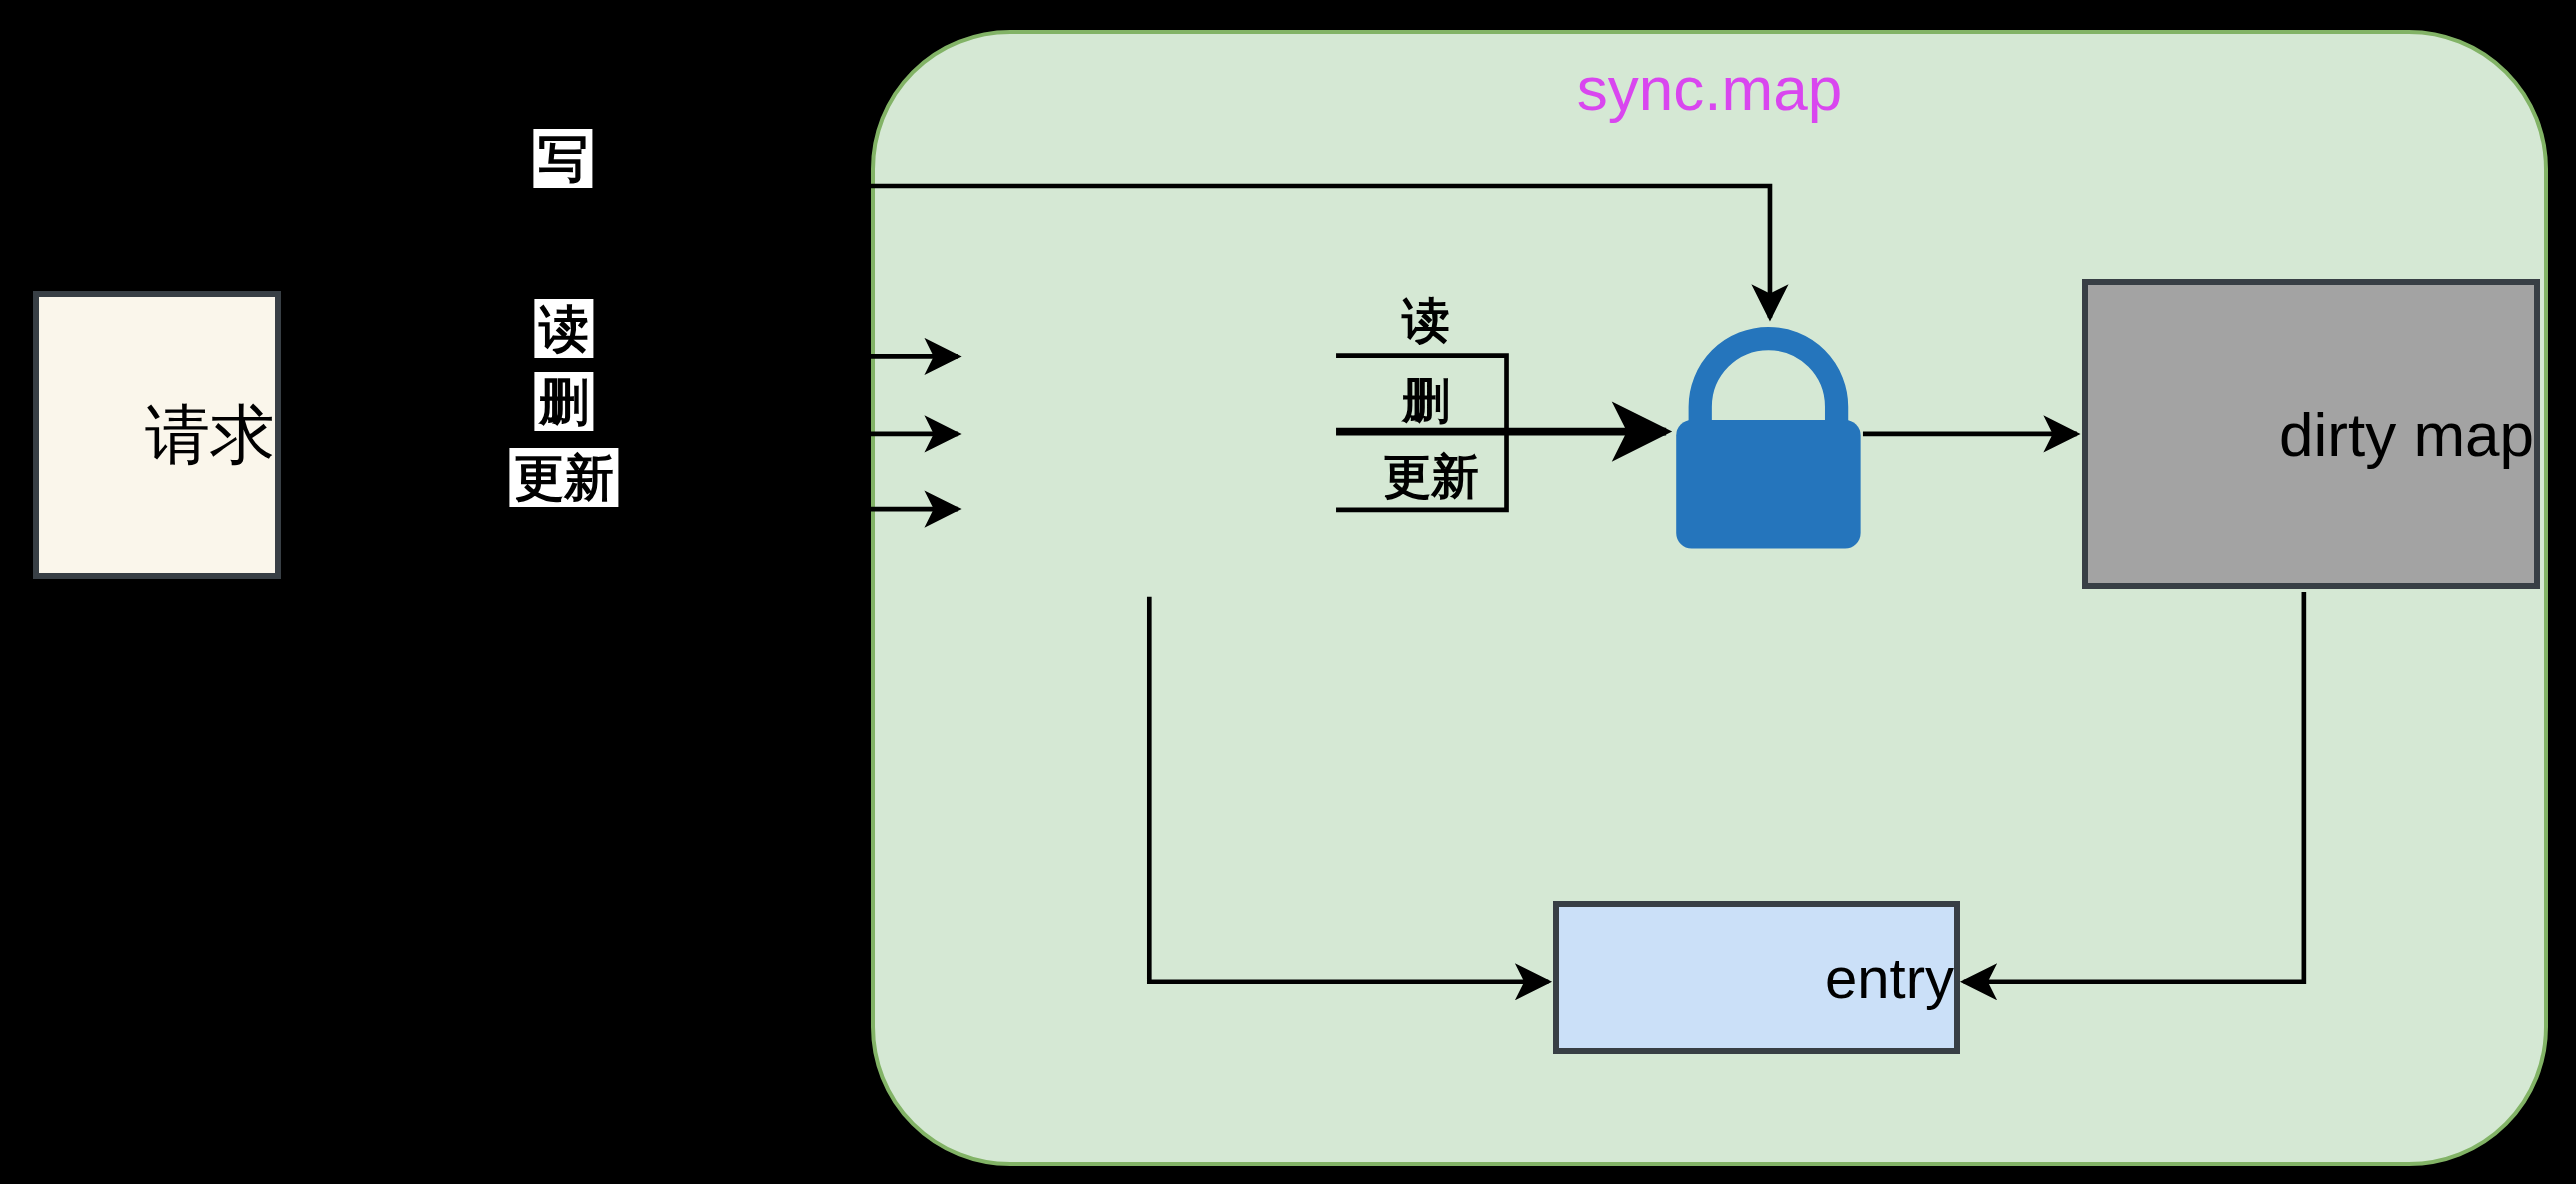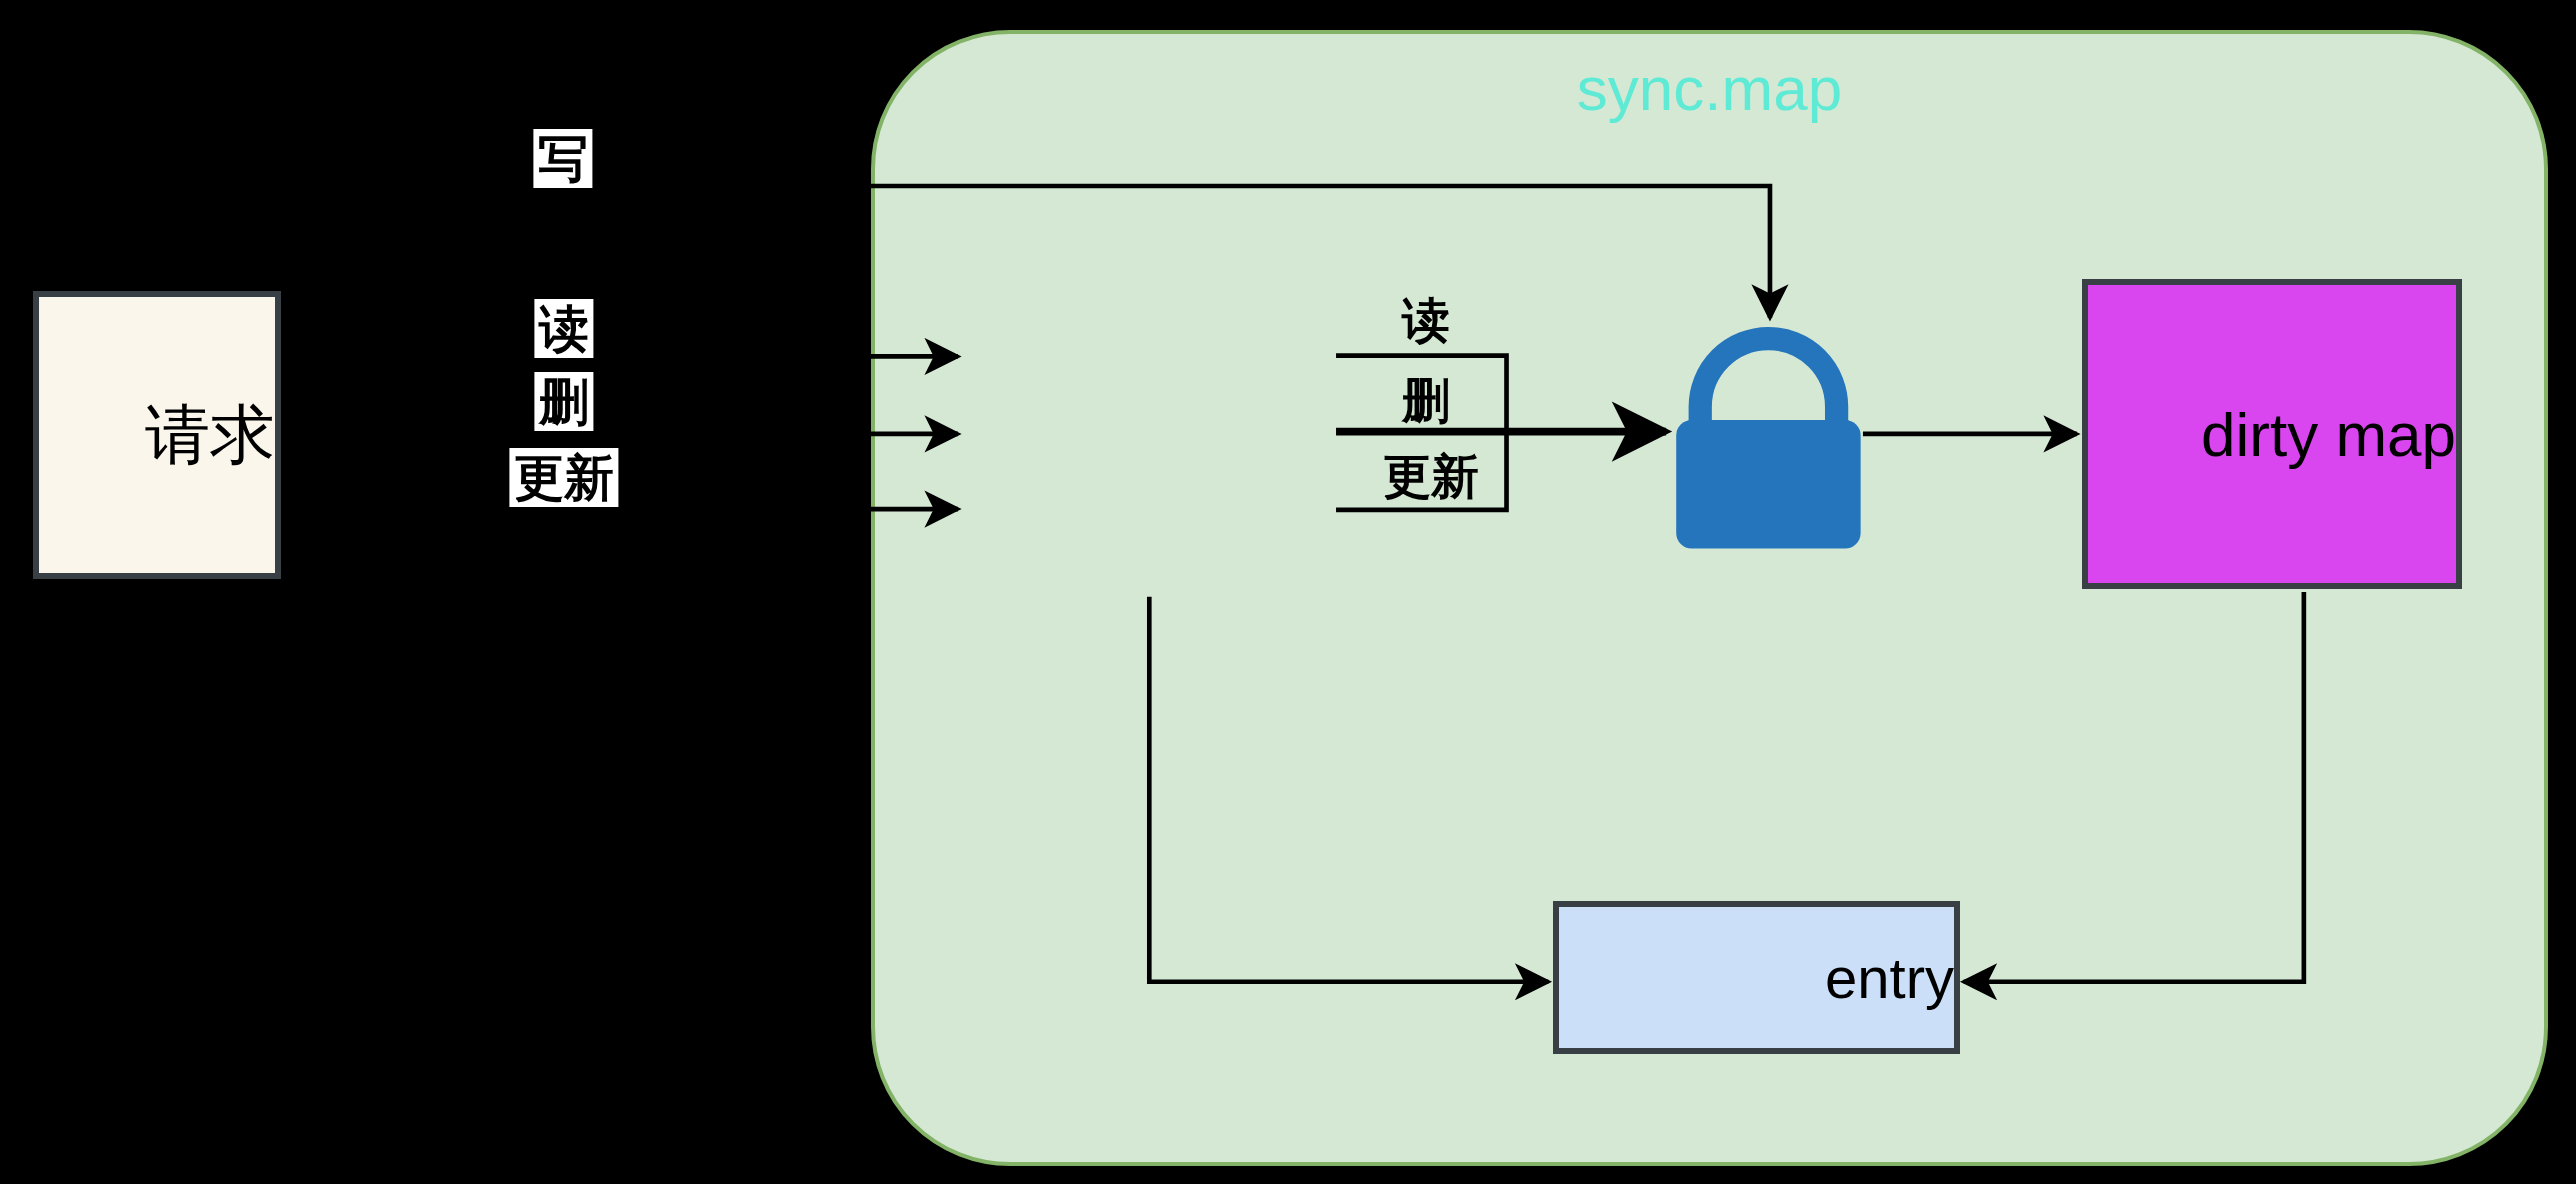--- a/index.html
+++ b/index.html
@@ -7,30 +7,30 @@
     position:relative;width:2576px;height:1184px;background:#000000;overflow:hidden;
     font-family:"Liberation Sans","DejaVu Sans",sans-serif;color:#000;
   }
   
   .sync-container{
     position:absolute;left:871px;top:30px;width:1677px;height:1136px;
     background:#D5E8D4;border:4.6px solid #82B366;border-radius:139px;box-sizing:border-box;
   }
   .sync-title{
     position:absolute;left:871px;top:53px;width:1677px;text-align:center;
-    font-size:62px;line-height:71px;color:#5eead4;
+    font-size:62px;line-height:71px;color:#d946ef;
   }
   
   .node{
     position:absolute;display:flex;align-items:center;justify-content:flex-end;
     box-sizing:border-box;border:6.2px solid #383F45;font-size:62px;
   }
   .node-request{left:33px;top:291px;width:248px;height:288px;background:#FAF6EB;font-size:65px;}
   .node-readmap{left:963px;top:279px;width:374px;height:315px;background:#FBFB8E;}
-  .node-dirtymap{left:2082px;top:279px;width:380px;height:310px;background:#d946ef;}
+  .node-dirtymap{left:2082px;top:279px;width:458px;height:310px;background:#a3a3a3;}
   .node-entry{left:1553px;top:901px;width:407px;height:153px;background:#CBE0F8;font-size:58px;padding-left:17px;}
   
   .chip{
     position:absolute;transform:translate(-50%,-100%);
     background:#FFFFFF;color:#000;font-weight:700;font-size:50px;line-height:56px;
     padding:1.5px 4.6px;white-space:nowrap;text-align:center;
   }
   
   .inner-label{
     position:absolute;transform:translate(-50%,-50%);

